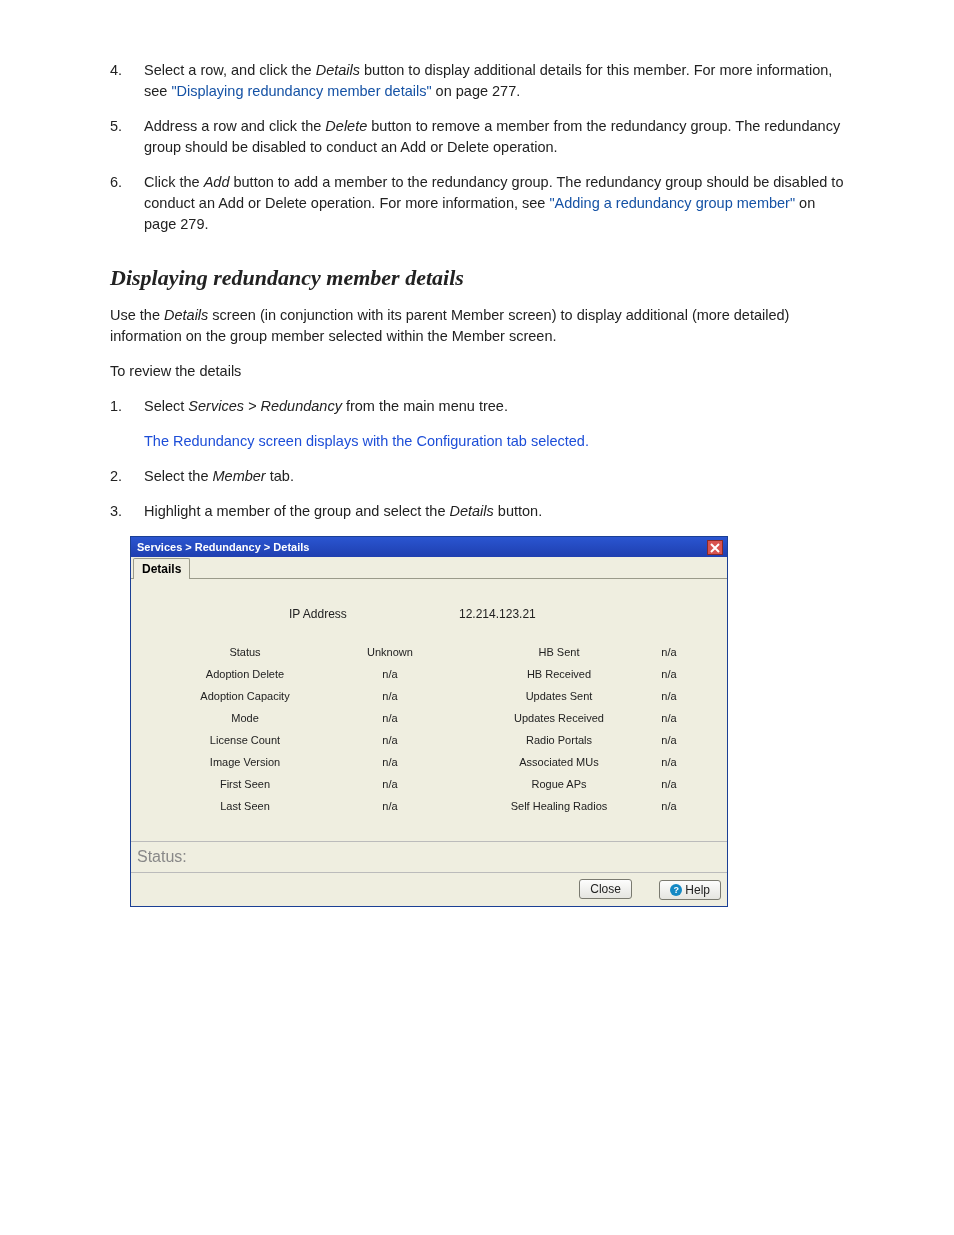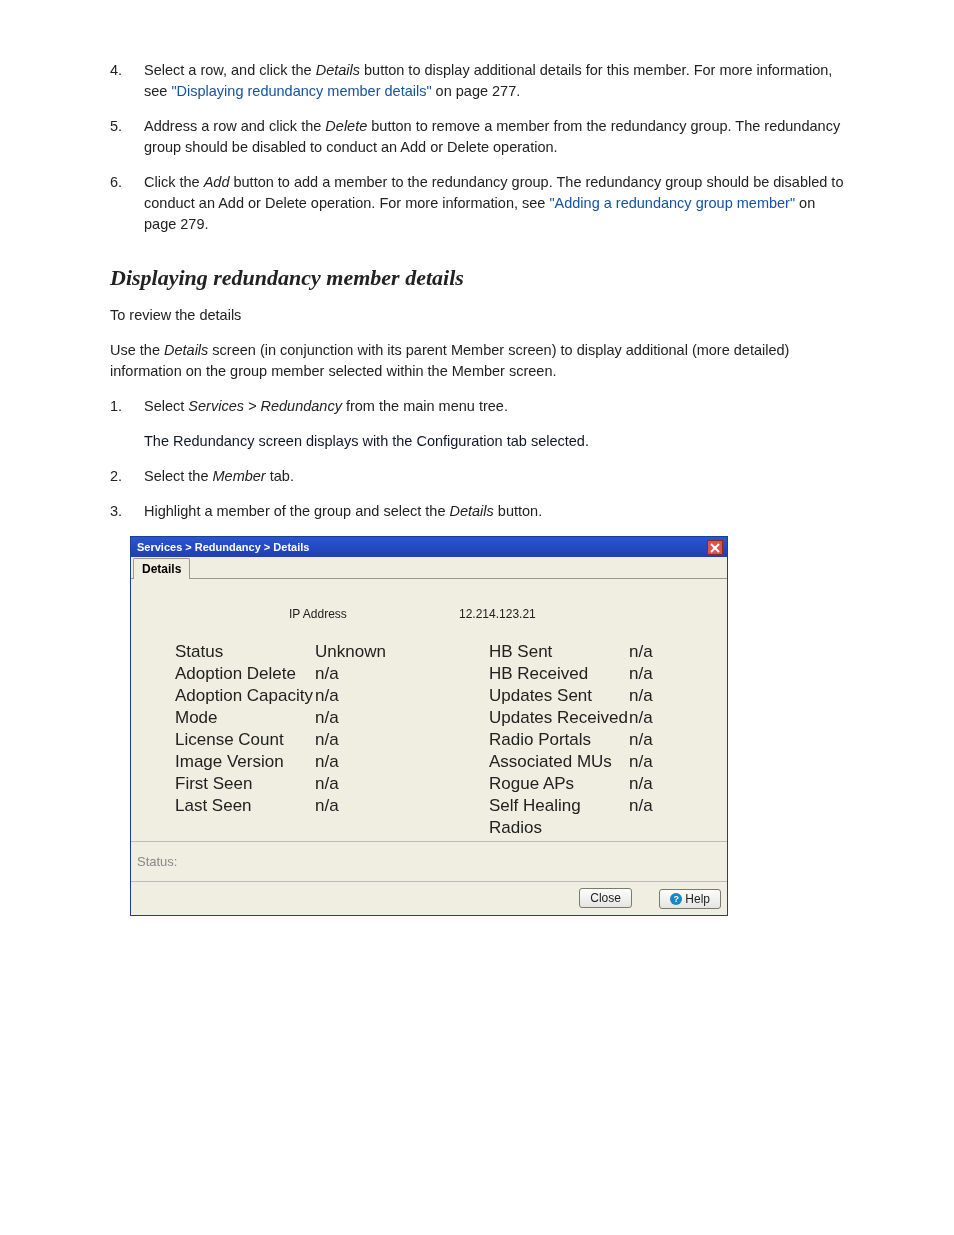--- a/index.html
+++ b/index.html
@@ -56,21 +56,21 @@
   .para {
     font-size: 14.5px;
     line-height: 1.45;
     margin: 0 0 14px 0;
     color: #222;
   }
   .indent-para {
     font-size: 14.5px;
     line-height: 1.45;
     margin: 8px 0 14px 34px;
-    color: #0f172a;
+    color: #1d4ed8;
   }
 
   
   .dialog-wrap {
     margin: 10px 0 0 20px;
     width: 596px;
     border: 1px solid #1b3f94;
     background: #efeee0;
     font-family: Tahoma, Arial, sans-serif;
     font-size: 12px;
@@ -127,32 +127,33 @@
     margin: 14px 0 20px 0;
   }
   .ip-row .lbl { width: 170px; padding-left: 140px; color:#222; }
   .ip-row .val { }
   .cols {
     display: flex;
     gap: 0;
     margin-bottom: 18px;
   }
   .col {
-    font-size: 17px;
+    font-size: 11px;
+    text-align: center;
   }
   .col.c1 { width: 140px; padding-left: 26px; }
   .col.c2 { width: 150px; }
   .col.c3 { width: 140px; margin-left: 24px; }
   .col.c4 { width: 80px; }
   .col div { height: 22px; line-height: 22px; }
   .statusbar {
     border-top: 1px solid #bbb;
-    padding: 12px 6px;
+    padding: 6px 6px;
     color: #888;
-    font-size: 13px;
+    font-size: 16px;
     background: #efeee0;
   }
   .btnbar {
     border-top: 1px solid #bbb;
     padding: 6px 6px;
     text-align: right;
     background: #efeee0;
   }
   .btn {
     display: inline-flex;
@@ -196,25 +197,25 @@
     <span>Address a row and click the </span><span class="ital">Delete</span><span> button to remove a member from the redundancy group. The redundancy group should be disabled to conduct an Add or Delete operation.</span>
   </div>
 
   <div class="ol-step">
     <span class="num">6.</span>
     <span>Click the </span><span class="ital">Add</span><span> button to add a member to the redundancy group. The redundancy group should be disabled to conduct an Add or Delete operation. For more information, see </span><span class="link">"Adding a redundancy group member"</span><span> on page 279.</span>
   </div>
 
   <h2 class="section-heading">Displaying redundancy member details</h2>
 
-  <p class="para">To review the details</p>
-
   <p class="para">
     <span>Use the </span><span class="ital">Details</span><span> screen (in conjunction with its parent Member screen) to display additional (more detailed) information on the group member selected within the Member screen.</span>
   </p>
+
+  <p class="para">To review the details</p>
 
   <div class="ol-step">
     <span class="num">1.</span>
     <span>Select </span><span class="ital">Services &gt; Redundancy</span><span> from the main menu tree.</span>
   </div>
   <p class="indent-para">The Redundancy screen displays with the Configuration tab selected.</p>
 
   <div class="ol-step">
     <span class="num">2.</span>
     <span>Select the </span><span class="ital">Member</span><span> tab.</span>

